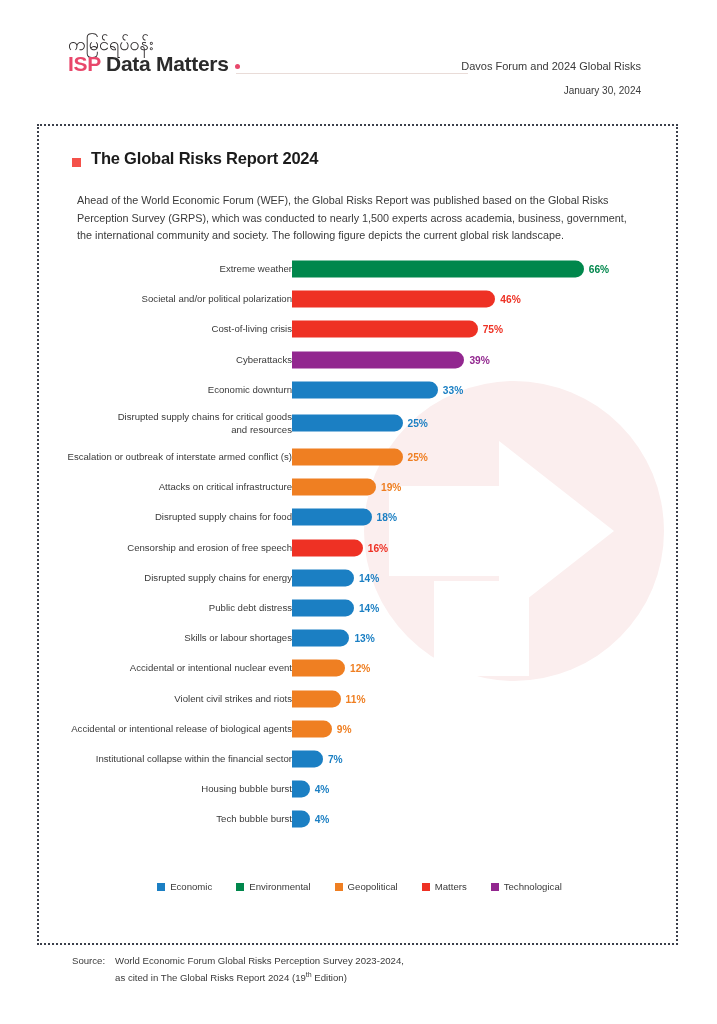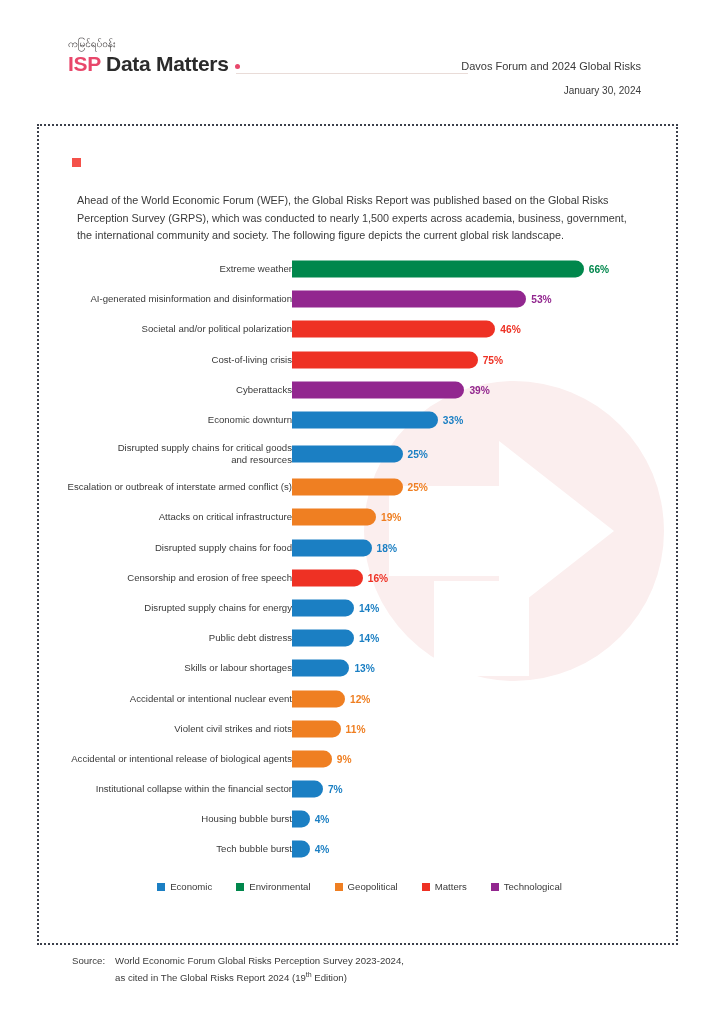--- a/index.html
+++ b/index.html
@@ -6,21 +6,21 @@
   body{
     width:717px;height:1024px;background:#ffffff;
     font-family:"Liberation Sans","DejaVu Sans",sans-serif;
     color:#231f20;overflow:hidden;position:relative;
   }
 
   
   .header{position:absolute;left:0;top:0;width:717px;height:110px;}
   .logo-block{position:absolute;left:68px;top:36px;}
   .logo-burmese{
-    font-size:10px;line-height:15px;color:#231f20;letter-spacing:0px;
+    font-size:18px;line-height:15px;color:#231f20;letter-spacing:0px;
     font-family:"DejaVu Sans","Liberation Sans",sans-serif;
   }
   .logo-main{
     font-size:21px;line-height:24px;font-weight:bold;color:#2b2b2b;
     letter-spacing:-0.3px;margin-top:1px;white-space:nowrap;
   }
   .logo-isp{color:#e8476b;}
   .logo-dot{
     display:inline-block;width:5px;height:5px;border-radius:50%;
     background:#e8476b;vertical-align:middle;margin-left:6px;
@@ -110,33 +110,29 @@
       <circle cx="165" cy="150" r="150"></circle>
     </g>
     <g fill="#ffffff">
       <path d="M40 105 h150 v90 h-150 z"></path>
       <path d="M150 60 L265 150 L150 240 L150 190 L60 190 L60 110 L150 110 Z"></path>
       <path d="M85 200 h95 v95 h-95 z"></path>
     </g>
   </svg>
 
   <div class="title-bullet"></div>
+  <div class="title-text">The Global Risks Report 2024</div>
 
   <div class="intro">Ahead of the World Economic Forum (WEF), the Global Risks Report was published based on the Global Risks Perception Survey (GRPS), which was conducted to nearly 1,500 experts across academia, business, government, the international community and society. The following figure depicts the current global risk landscape.</div>
 
   <div class="chart" id="chart">
       <div class="row">
         <div class="rlabel">Extreme weather</div>
         <div class="rbar" style="width: 291.72px; background: rgb(0, 135, 76);"></div>
         <div class="rval" style="left: 549.72px; color: rgb(0, 135, 76);">66%</div>
-      </div>
-      <div class="row">
-        <div class="rlabel">AI-generated misinformation and disinformation</div>
-        <div class="rbar" style="width: 234.26px; background: rgb(146, 39, 143);"></div>
-        <div class="rval" style="left: 492.26px; color: rgb(146, 39, 143);">53%</div>
       </div>
       <div class="row">
         <div class="rlabel">Societal and/or political polarization</div>
         <div class="rbar" style="width: 203.32px; background: rgb(238, 49, 36);"></div>
         <div class="rval" style="left: 461.32px; color: rgb(238, 49, 36);">46%</div>
       </div>
       <div class="row">
         <div class="rlabel">Cost-of-living crisis</div>
         <div class="rbar" style="width: 185.64px; background: rgb(238, 49, 36);"></div>
         <div class="rval" style="left: 443.64px; color: rgb(238, 49, 36);">75%</div>

